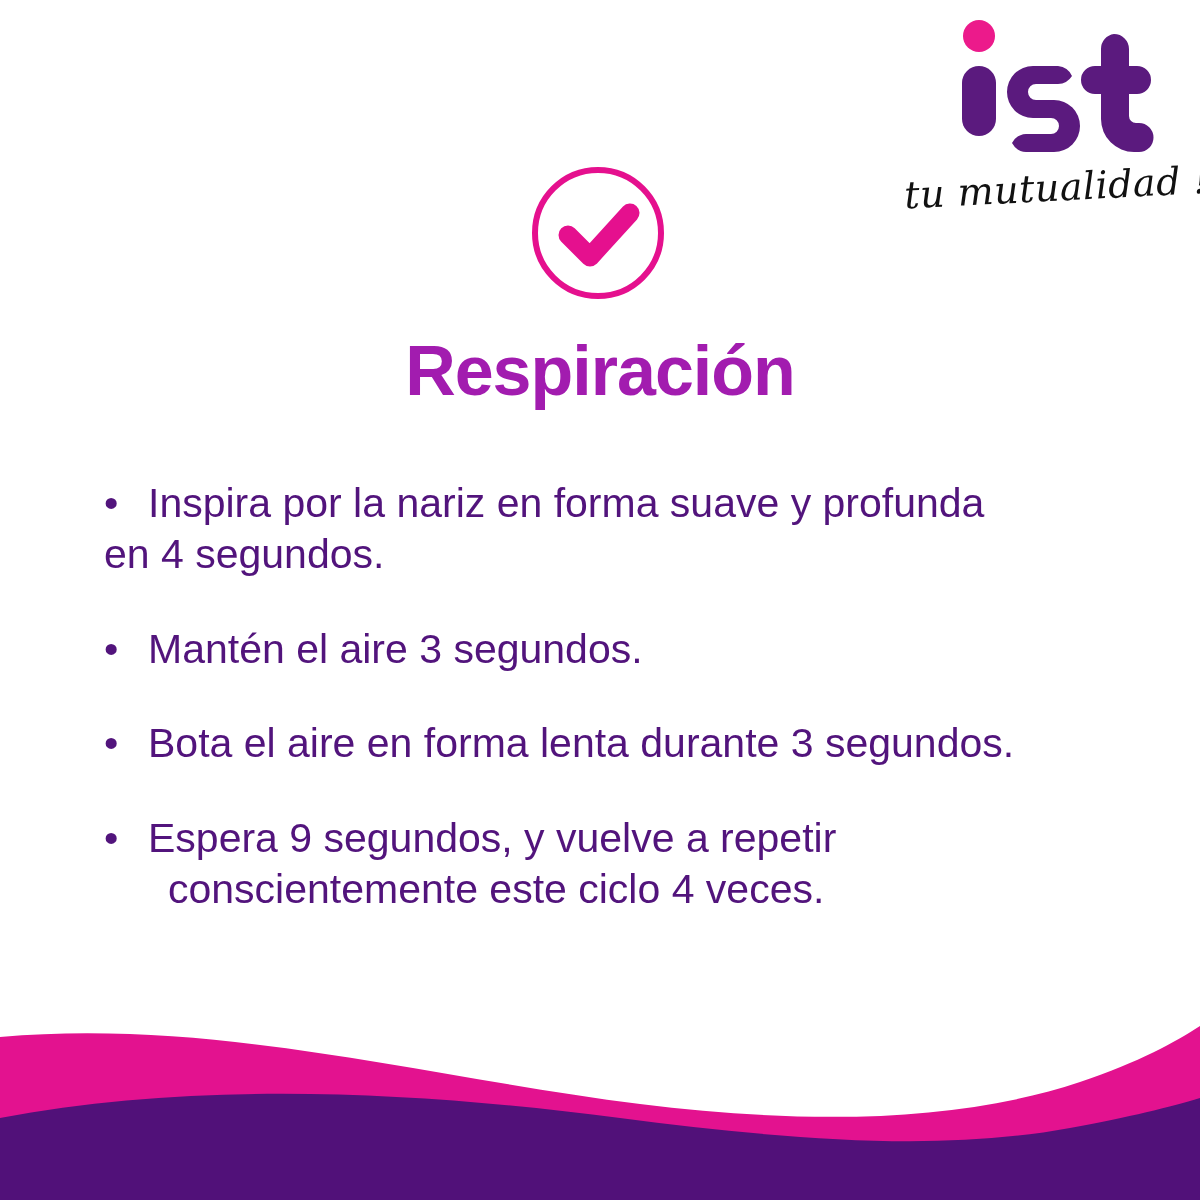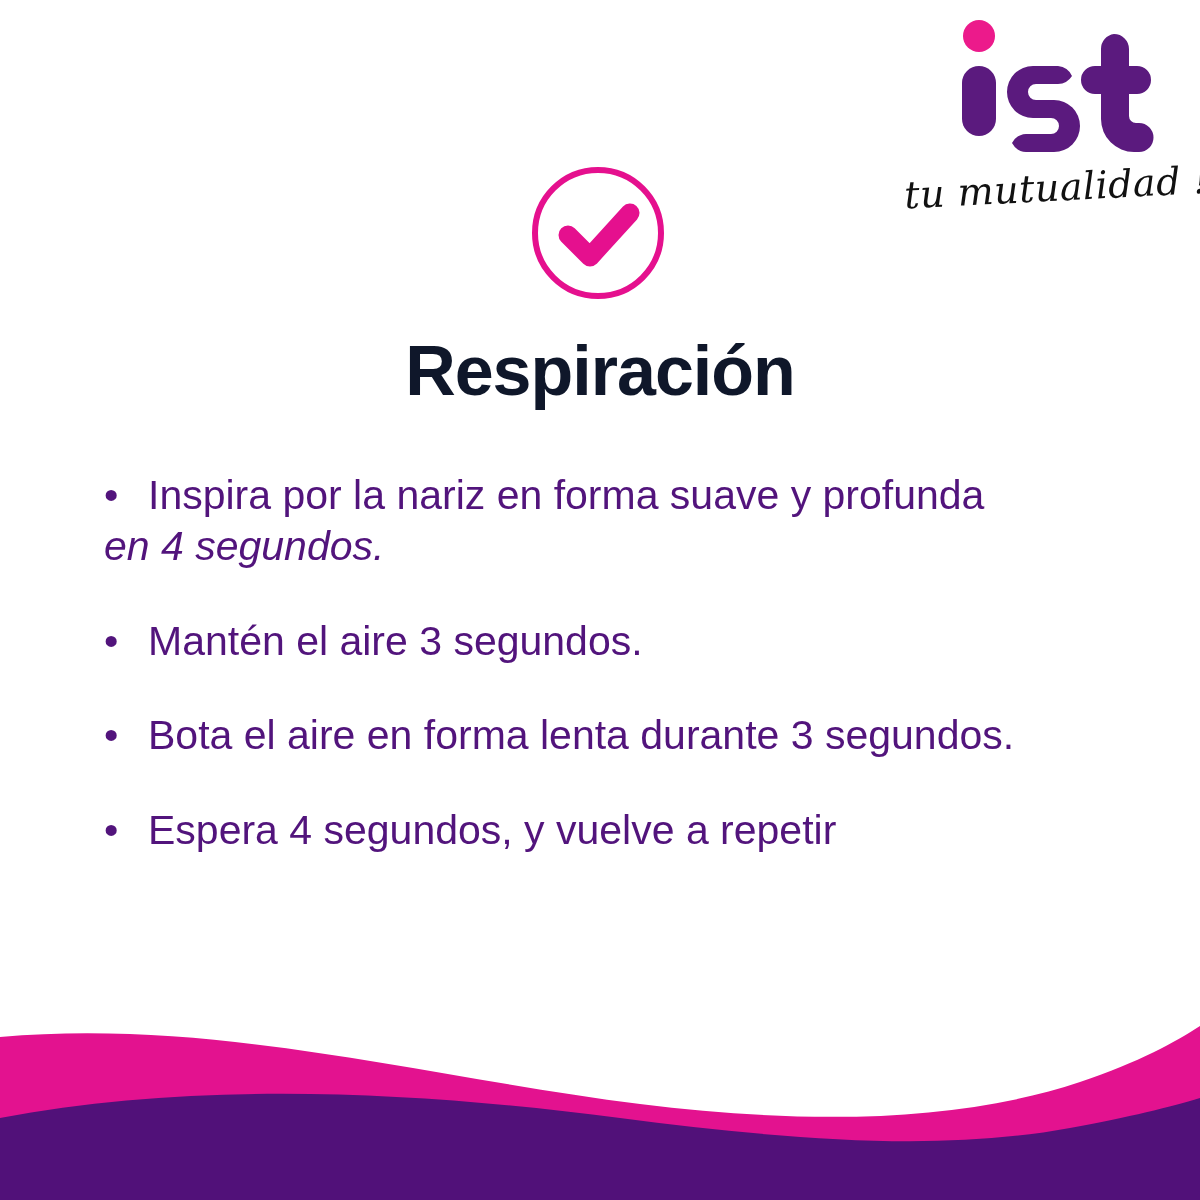--- a/index.html
+++ b/index.html
@@ -63,21 +63,21 @@
 
   
   .title {
     position: absolute;
     top: 336px;
     left: 0;
     width: 1200px;
     text-align: center;
     font-size: 70px;
     font-weight: bold;
-    color: #0f172a;
+    color: #a21caf;
     letter-spacing: -1px;
     line-height: 1;
   }
 
   
   .bullets {
     position: absolute;
     left: 104px;
     top: 470px;
     width: 1020px;
@@ -95,27 +95,28 @@
     left: 0;
     top: 0;
     width: 38px;
     font-size: 41px;
     line-height: 1.24;
     color: #52147C;
   }
   .bullet-text {
     display: block;
     padding-left: 44px;
+    margin-top: 8px;
   }
   .bullet-line {
     display: block;
     white-space: nowrap;
   }
   .bullet-item.hang .bullet-text { padding-left: 44px; }
-  .bullet-item.hang .bullet-line.cont { padding-left: 0; margin-left: -44px; font-style: italic; }
+  .bullet-item.hang .bullet-line.cont { padding-left: 0; margin-left: -44px; }
   .bullet-item.indent .bullet-line.cont { padding-left: 20px; }
 
   
   .waves {
     position: absolute;
     left: 0;
     bottom: 0;
     width: 1200px;
     height: 200px;
   }
@@ -170,21 +171,22 @@
     <div class="bullet-item single">
       <span class="bullet-dot">•</span>
       <span class="bullet-text">
         <span class="bullet-line">Bota el aire en forma lenta durante 3 segundos.</span>
       </span>
     </div>
 
     <div class="bullet-item indent">
       <span class="bullet-dot">•</span>
       <span class="bullet-text">
-        <span class="bullet-line">Espera 4 segundos, y vuelve a repetir</span>
+        <span class="bullet-line">Espera 9 segundos, y vuelve a repetir</span>
+        <span class="bullet-line cont">conscientemente este ciclo 4 veces.</span>
       </span>
     </div>
 
   </div>
 
   <div class="waves">
     <svg viewBox="0 0 1200 200" width="1200" height="200" preserveAspectRatio="none">
       <path d="M0,37 C220,18 430,78 640,104 C810,125 960,122 1080,82 C1140,62 1175,42 1200,26 L1200,200 L0,200 Z" fill="#E3128F"></path>
       <path d="M0,118 C200,80 420,92 620,118 C790,140 940,152 1070,128 C1130,117 1170,107 1200,98 L1200,200 L0,200 Z" fill="#511179"></path>
     </svg>

